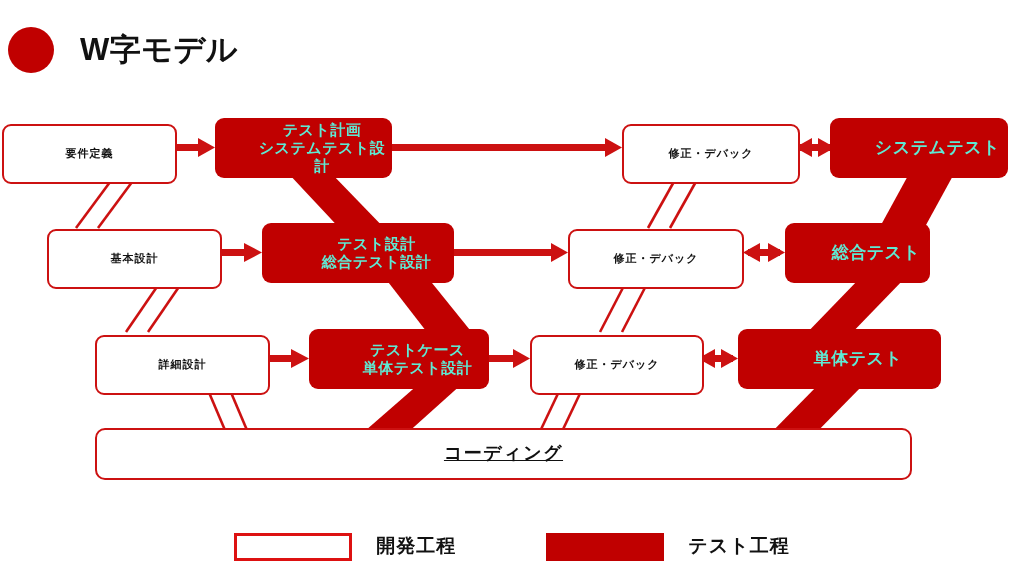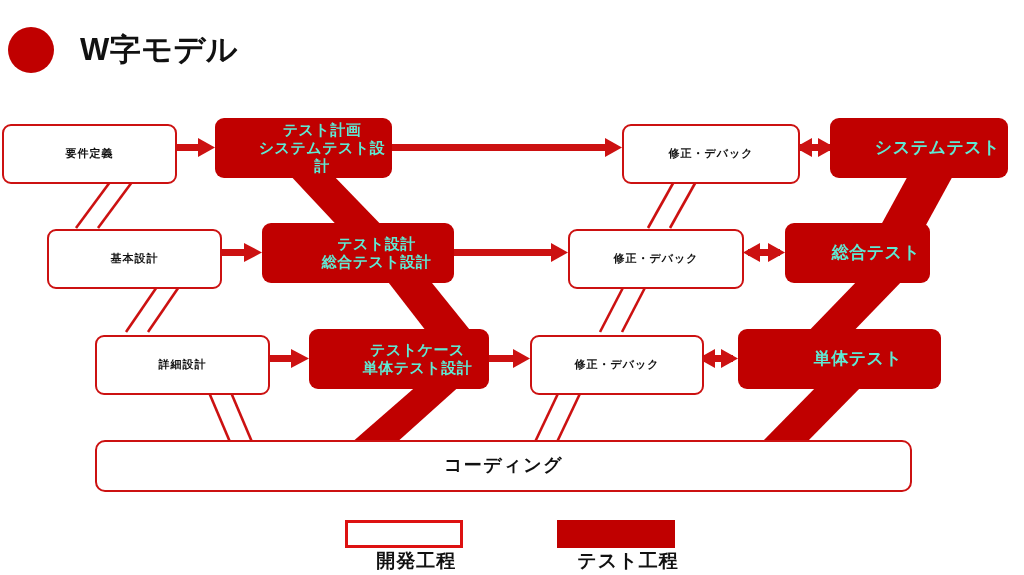--- a/index.html
+++ b/index.html
@@ -101,22 +101,21 @@
     top: 518px;
     width: 1024px;
     height: 57px;
     display: flex;
     align-items: center;
     justify-content: center;
     gap: 22px;
   }
   .legend-item {
     display: flex;
-    align-items: center;
-    flex-direction: column;
+    align-items: flex-start;
   }
   .legend-swatch {
     width: 118px;
     height: 28px;
     box-sizing: border-box;
   }
   .legend-swatch.dev {
     background: #ffffff;
     border: 3px solid #dd1111;
   }
@@ -237,21 +236,21 @@
 
   <div class="node dev" style="left:95px;  top:329px; width:175px; height:60px;">詳細設計</div>
 
   <div class="node test" style="left:309px; top:329px; width:180px; height:60px;">テストケース
 単体テスト設計</div>
 
   <div class="node dev" style="left:530px; top:329px; width:174px; height:60px;">修正・デバック</div>
 
   <div class="node test single" style="left:738px; top:329px; width:203px; height:60px;">単体テスト</div>
 
-  <div class="node coding" style="left:95px; top:440px; width:817px; height:52px;">コーディング</div>
+  <div class="node coding" style="left:95px; top:428px; width:817px; height:52px;text-decoration:underline;">コーディング</div>
 
   <div id="legend">
     <div class="legend-item">
       <div class="legend-swatch dev"></div>
       <div class="legend-label">開発工程</div>
     </div>
     <div class="legend-gap"></div>
     <div class="legend-item">
       <div class="legend-swatch test"></div>
       <div class="legend-label">テスト工程</div>

